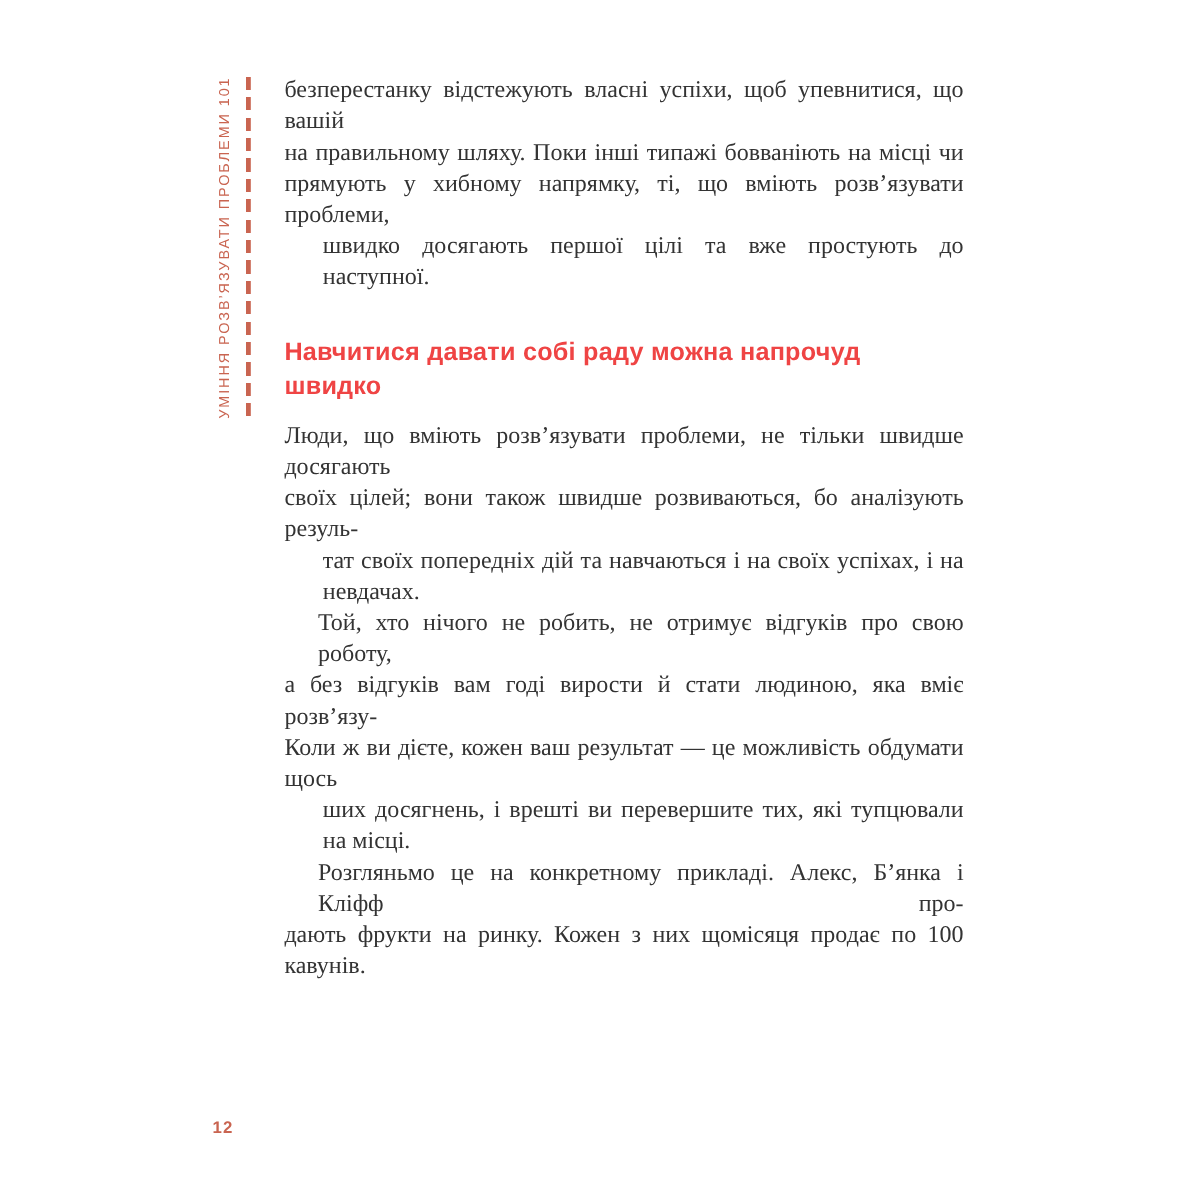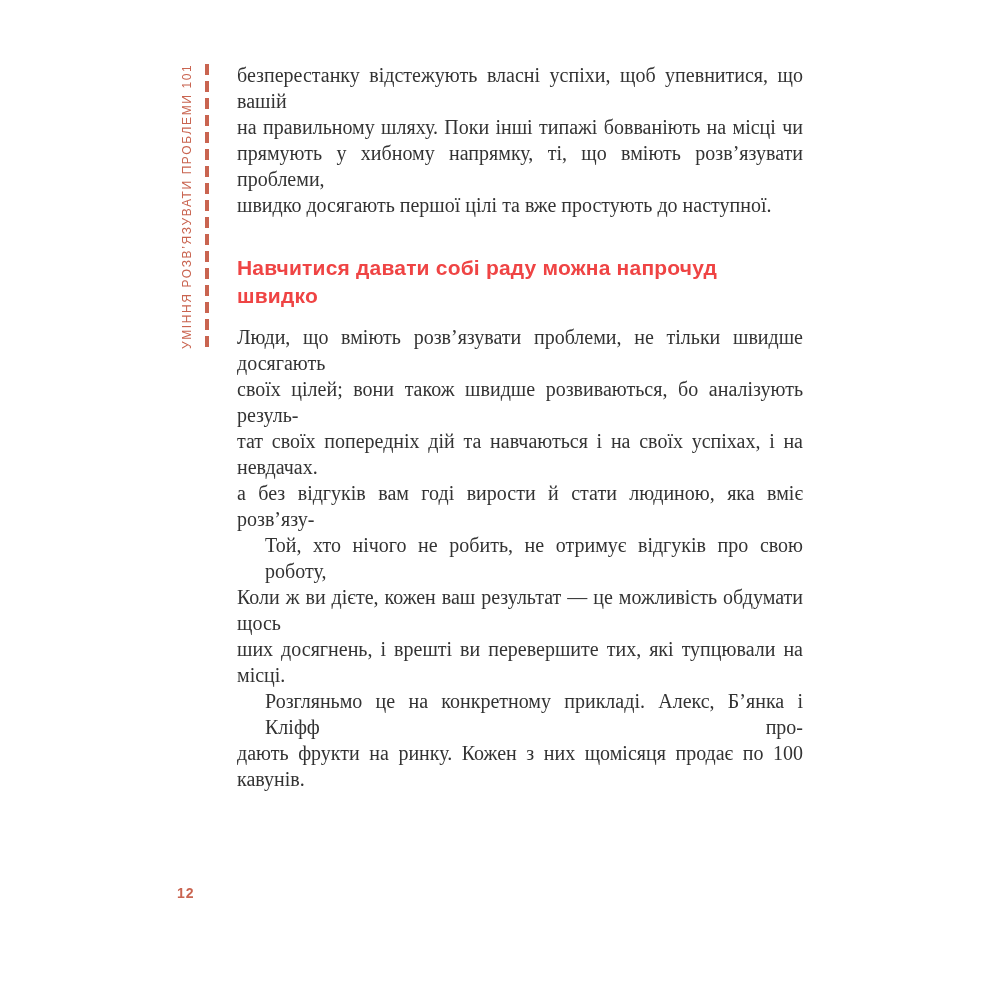--- a/index.html
+++ b/index.html
@@ -51,38 +51,38 @@
     width: 566px;
     color: #333333;
     font-size: 20px;
     line-height: 26px;
   }
   .paragraph { margin: 0; }
   .tline {
     text-align: justify;
     text-align-last: justify;
   }
-  .tline.lastline { text-align-last: left; }
+  .tline.lastline { text-align-last: left; margin-left: 32px; }
   .tline.indent { padding-left: 28px; }
 
   .section-heading {
     font-family: "Liberation Sans", sans-serif;
     font-size: 21px;
     font-weight: 700;
     color: #ef4444;
     line-height: 28px;
     margin: 36px 0 14px 0;
     letter-spacing: 0.2px;
   }
 
   
   .page-number {
     position: absolute;
     left: 177px;
-    top: 885px;
+    top: 931px;
     font-family: "Liberation Sans", sans-serif;
     font-size: 14px;
     font-weight: 700;
     letter-spacing: 1px;
     color: #c96450;
   }
 </style>
 </head>
 <body>
 
@@ -96,22 +96,22 @@
       <div class="tline">прямують у хибному напрямку, ті, що вміють розв’язувати проблеми,</div>
       <div class="tline lastline">швидко досягають першої цілі та вже простують до наступної.</div>
     </div>
     <h2 class="section-heading">Навчитися давати собі раду можна напрочуд швидко</h2>
     <div class="paragraph">
       <div class="tline">Люди, що вміють розв’язувати проблеми, не тільки швидше досягають</div>
       <div class="tline">своїх цілей; вони також швидше розвиваються, бо аналізують резуль-</div>
       <div class="tline lastline">тат своїх попередніх дій та навчаються і на своїх успіхах, і на невдачах.</div>
     </div>
     <div class="paragraph">
+      <div class="tline indent">Той, хто нічого не робить, не отримує відгуків про свою роботу,</div>
       <div class="tline">а без відгуків вам годі вирости й стати людиною, яка вміє розв’язу-</div>
-      <div class="tline indent">Той, хто нічого не робить, не отримує відгуків про свою роботу,</div>
       <div class="tline">Коли ж ви дієте, кожен ваш результат — це можливість обдумати щось</div>
       <div class="tline lastline">ших досягнень, і врешті ви перевершите тих, які тупцювали на місці.</div>
     </div>
     <div class="paragraph">
       <div class="tline indent">Розгляньмо це на конкретному прикладі. Алекс, Б’янка і Кліфф про-</div>
       <div class="tline">дають фрукти на ринку. Кожен з них щомісяця продає по 100 кавунів.</div>
     </div>
   </main>
 
 <div class="page-number">12</div>

